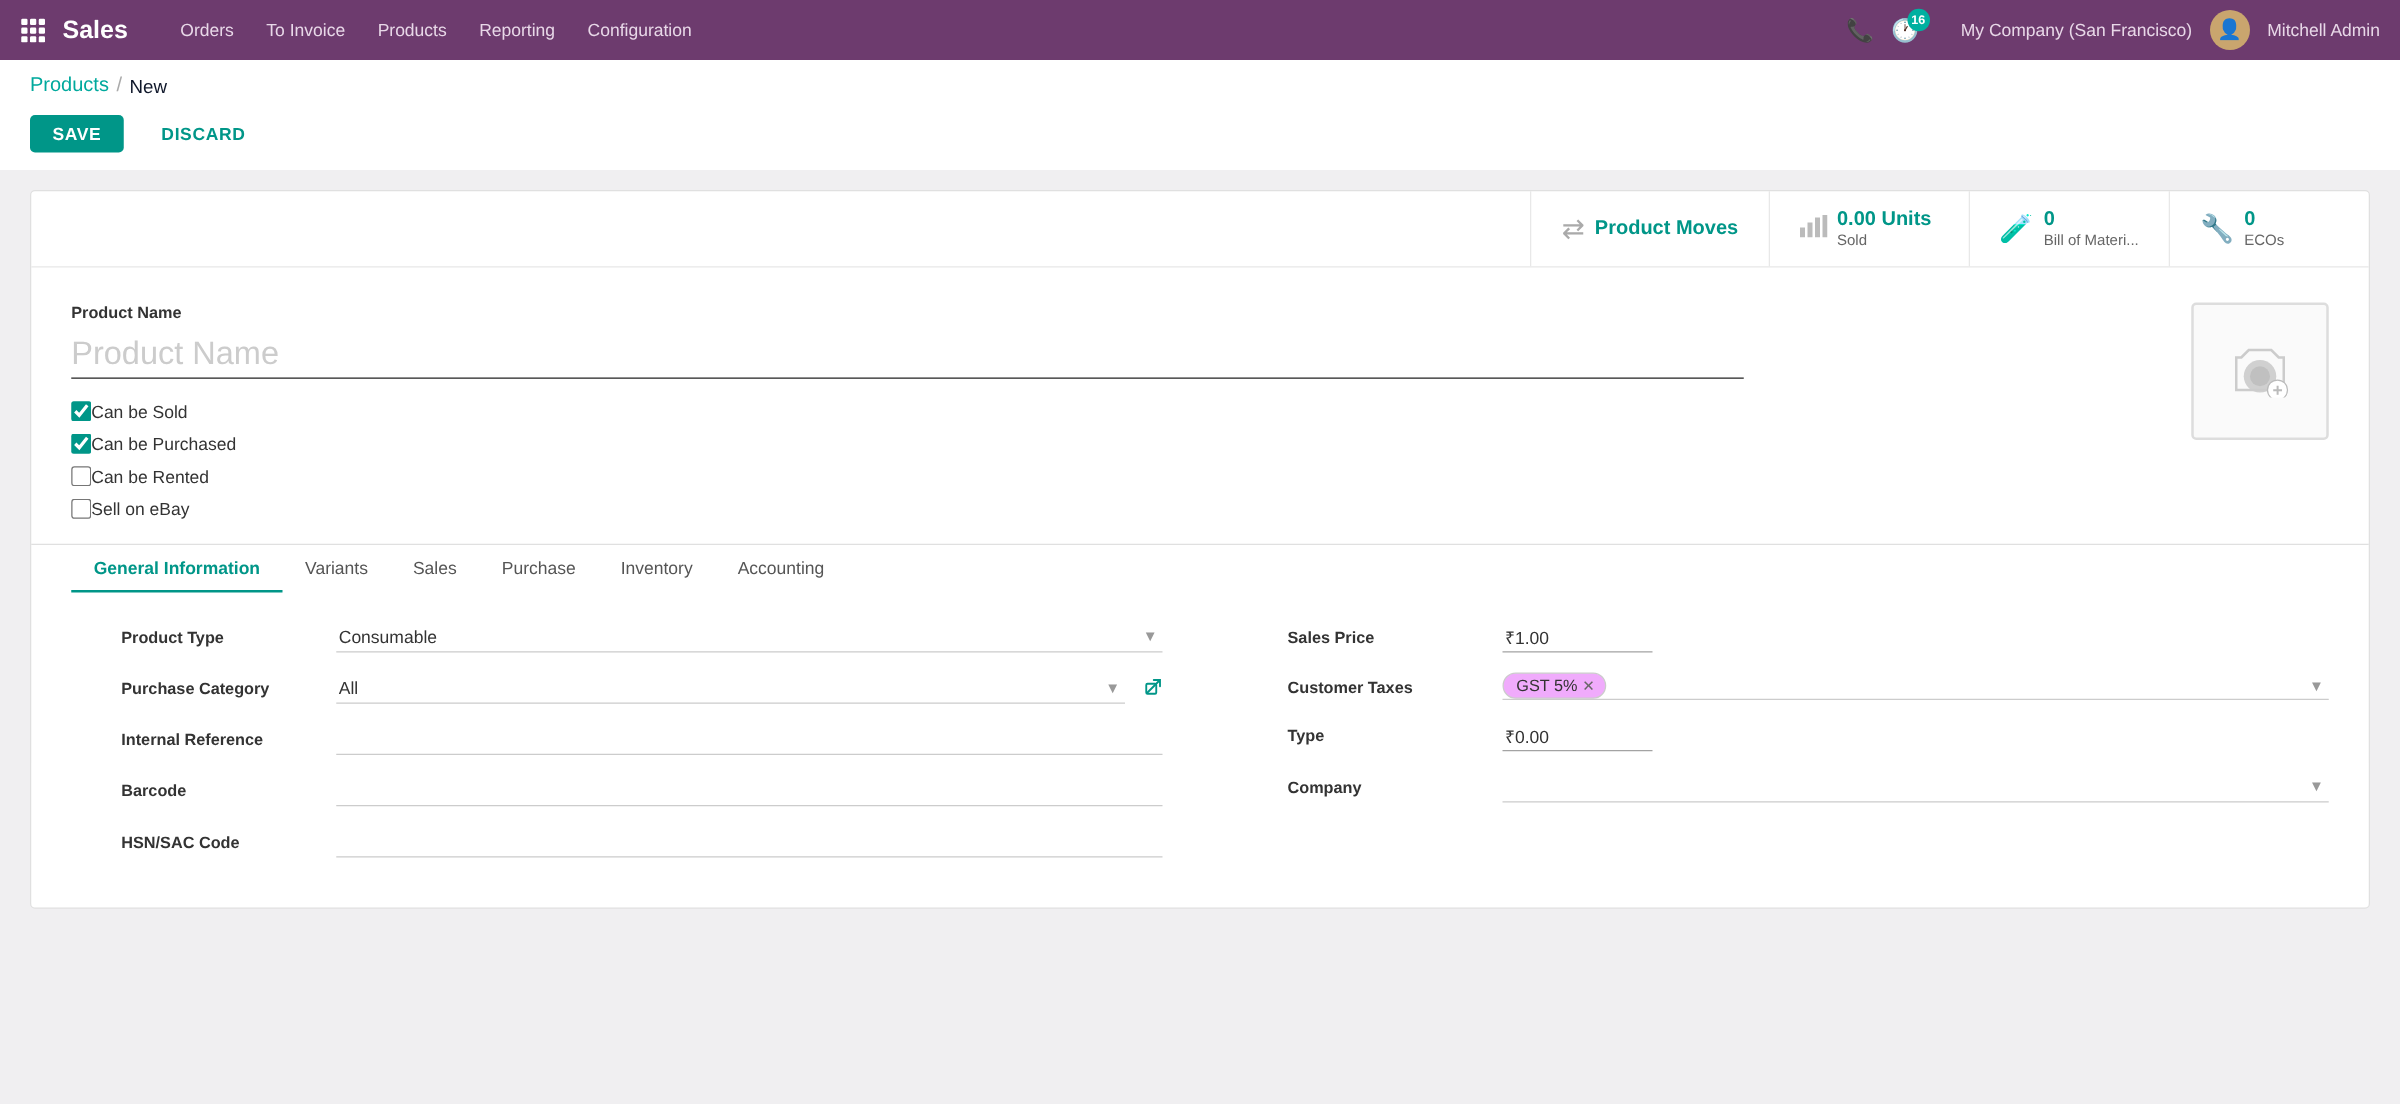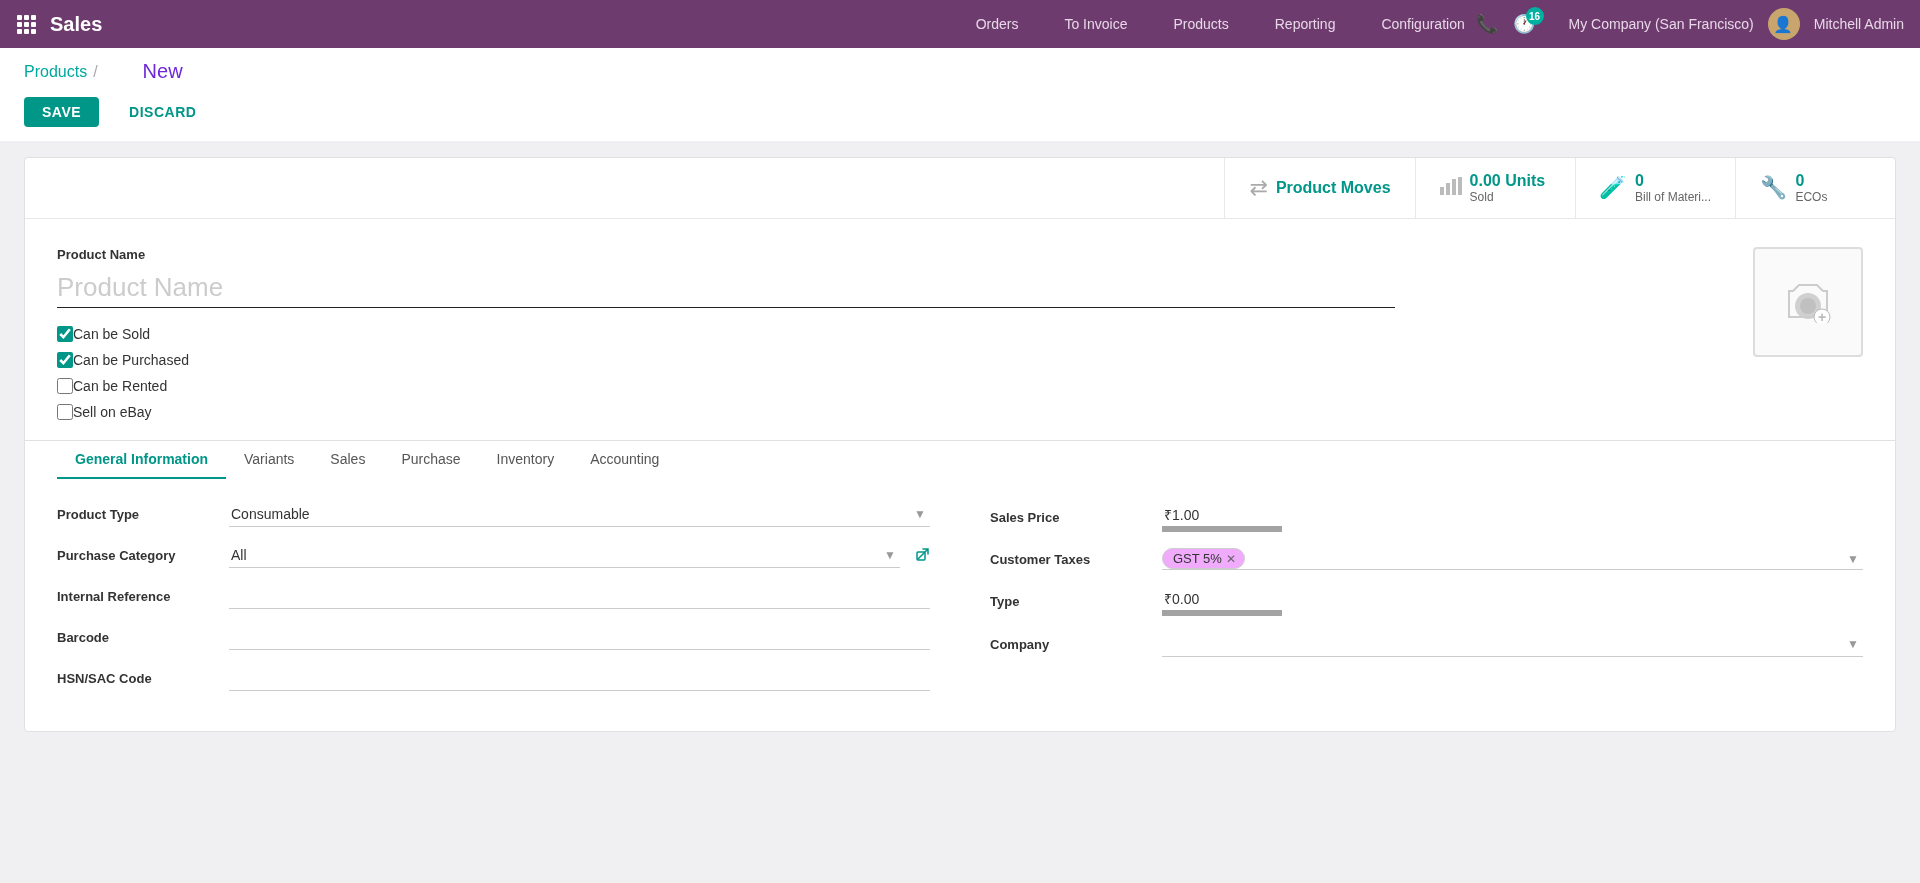--- a/index.html
+++ b/index.html
@@ -21,23 +21,22 @@
       align-items: center;
     }
     .topnav-app-name {
       font-size: 20px;
       font-weight: 700;
       margin-right: 30px;
       color: #fff;
     }
     .topnav-menu {
       display: flex;
-      gap: 22px;
+      gap: 2px;
       flex: 1;
-      justify-content: flex-end;
     }
     .topnav-menu-item {
       color: #e8d8e8;
       padding: 6px 12px;
       border-radius: 4px;
       cursor: pointer;
       font-size: 14px;
       white-space: nowrap;
     }
     .topnav-right {
@@ -109,23 +108,22 @@
       color: #00a99d;
       cursor: pointer;
       font-size: 16px;
       font-weight: 500;
     }
     .breadcrumb-sep {
       color: #aaa;
       font-size: 16px;
     }
     .breadcrumb-current {
-      color: #6d28d9;
-      font-size: 20px;
-      margin-left: 39px;
+      color: #0f172a;
+      font-size: 15px;
     }
 
     
     .action-bar {
       background: #fff;
       padding: 8px 24px 14px 24px;
       display: flex;
       gap: 12px;
     }
     .btn-save {
@@ -277,20 +275,21 @@
       display: grid;
       grid-template-columns: 1fr 1fr;
       gap: 0 60px;
     }
     .form-col {}
     .form-row {
       display: flex;
       align-items: center;
       margin-bottom: 16px;
       gap: 12px;
+      margin-left: 40px;
     }
     .form-label {
       font-size: 13px;
       font-weight: 700;
       color: #333;
       width: 160px;
       flex-shrink: 0;
     }
     .form-input {
       flex: 1;
@@ -328,21 +327,21 @@
       font-size: 12px;
     }
     .form-external-link {
       color: #009688;
       cursor: pointer;
       font-size: 14px;
       margin-left: 4px;
     }
     .form-price-input {
       border: none;
-      border-bottom: 6px solid #a3a3a3;
+      border-bottom: 1px solid #a3a3a3;
       outline: none;
       font-size: 14px;
       padding: 4px 2px;
       background: transparent;
       color: #333;
       width: 120px;
     }
     .tag-wrap {
       display: flex;
       align-items: center;

